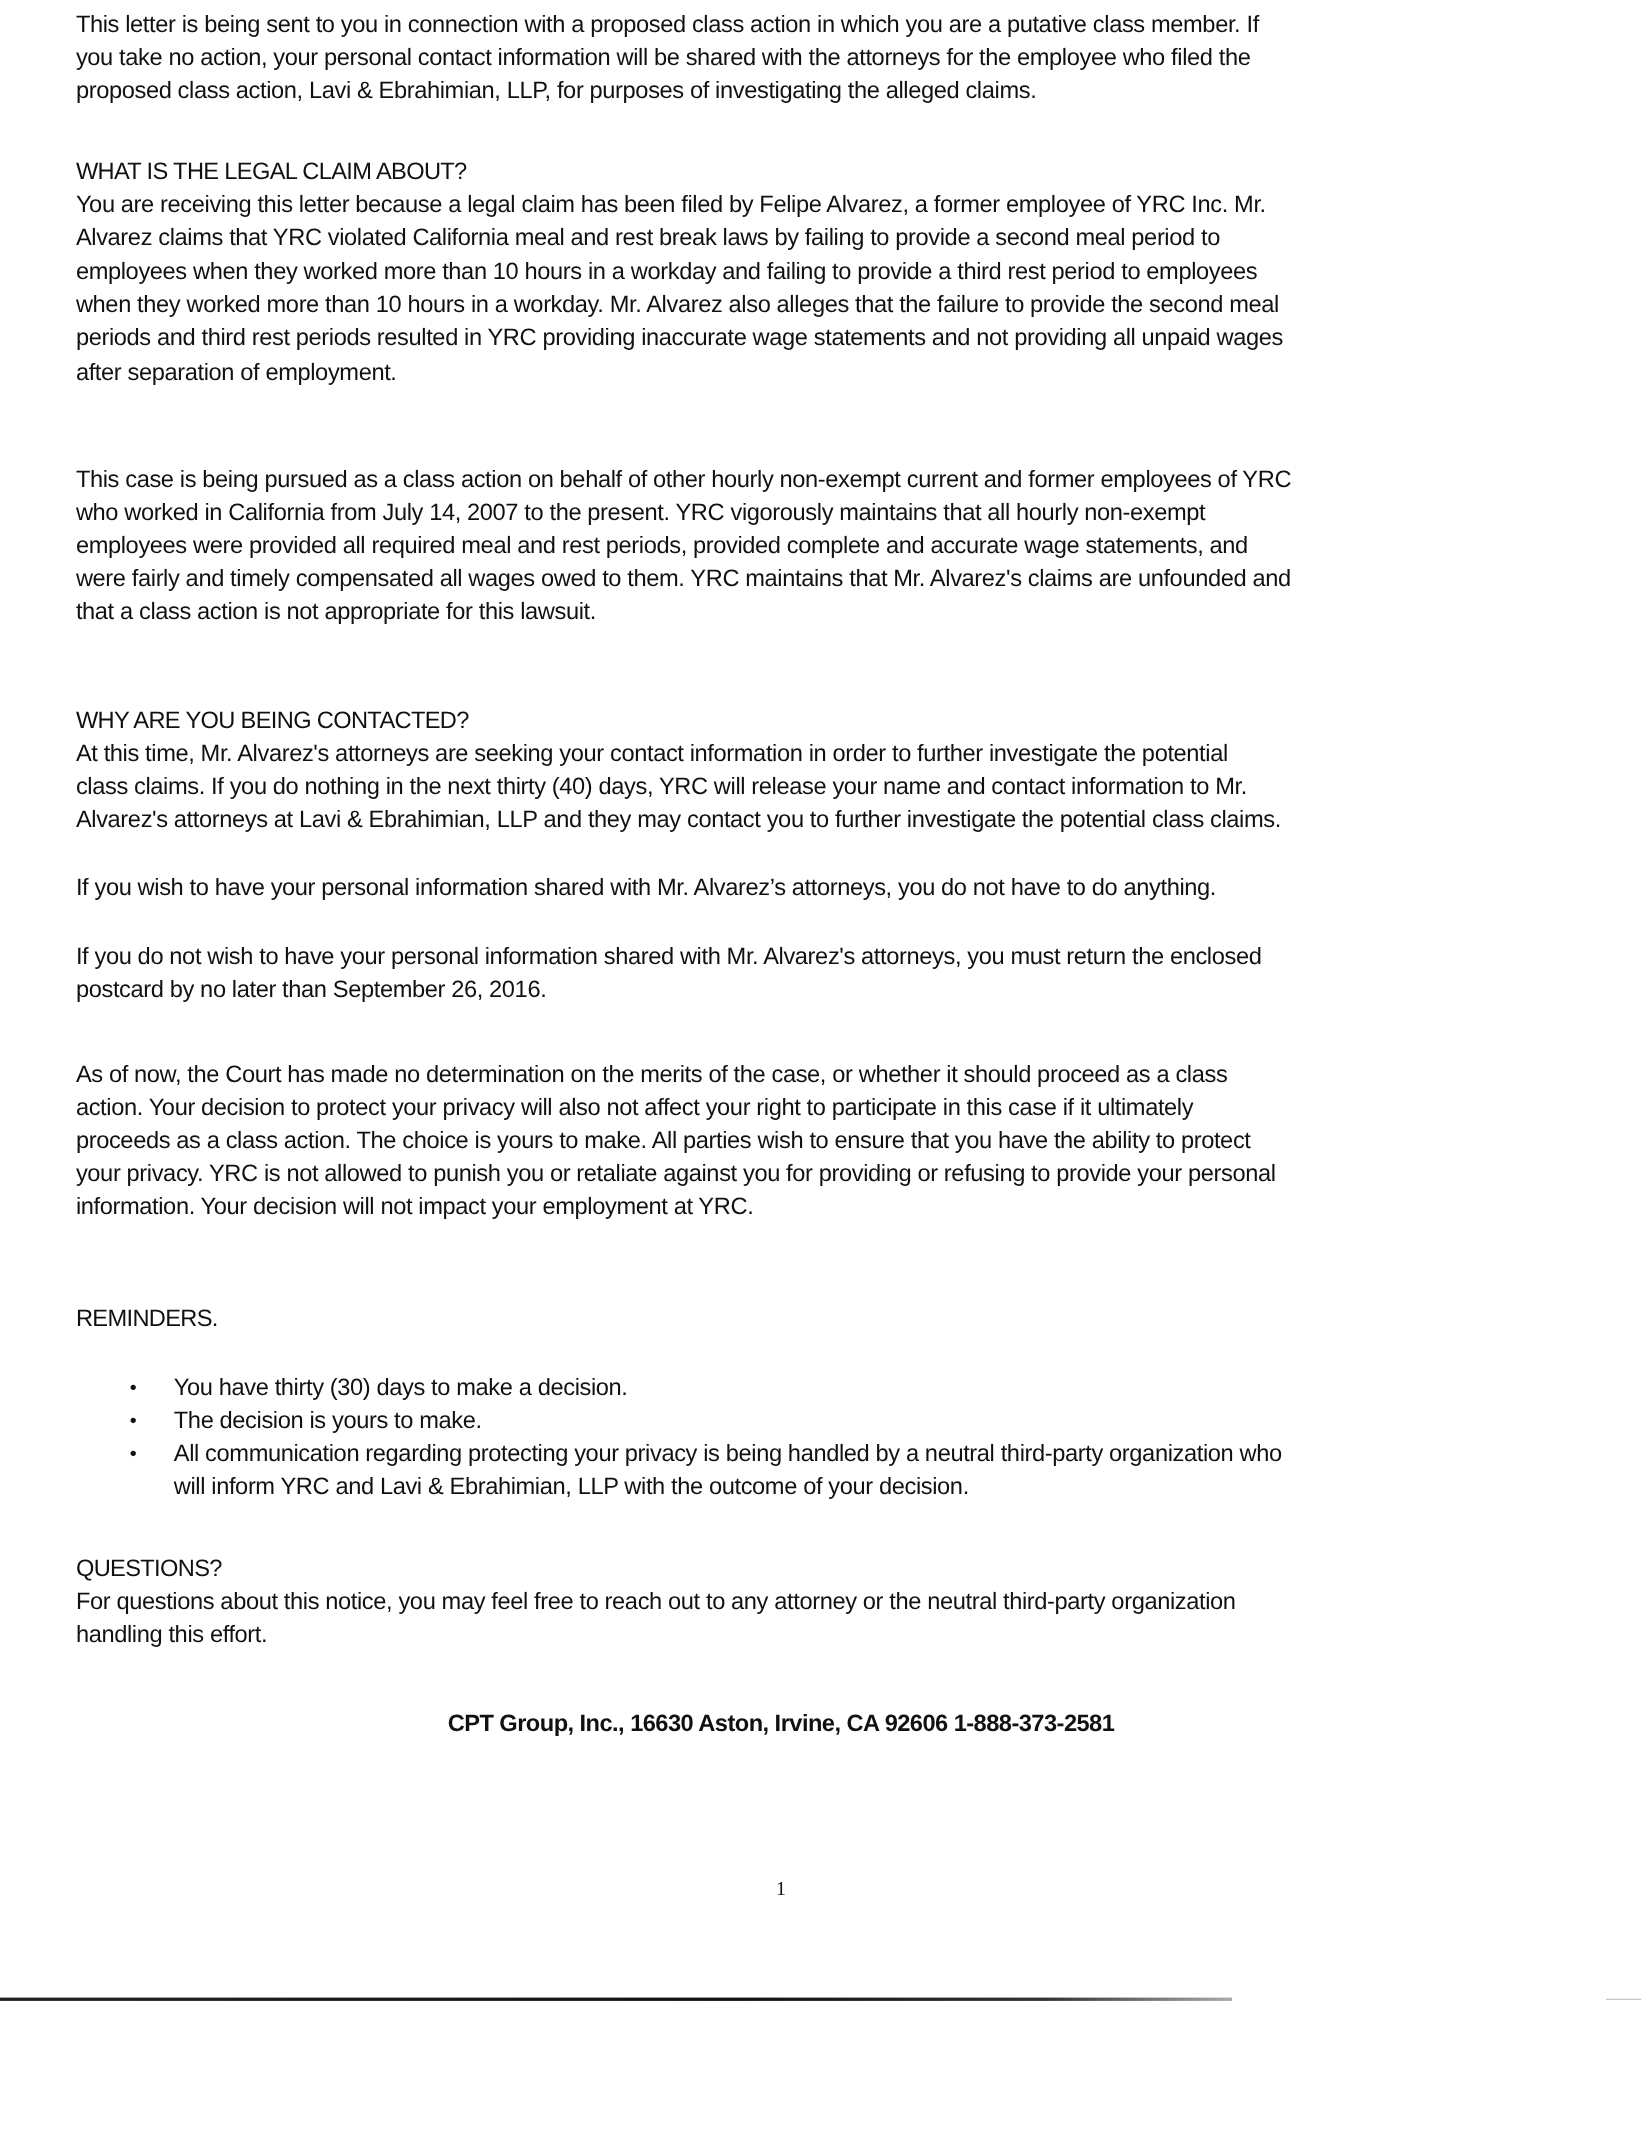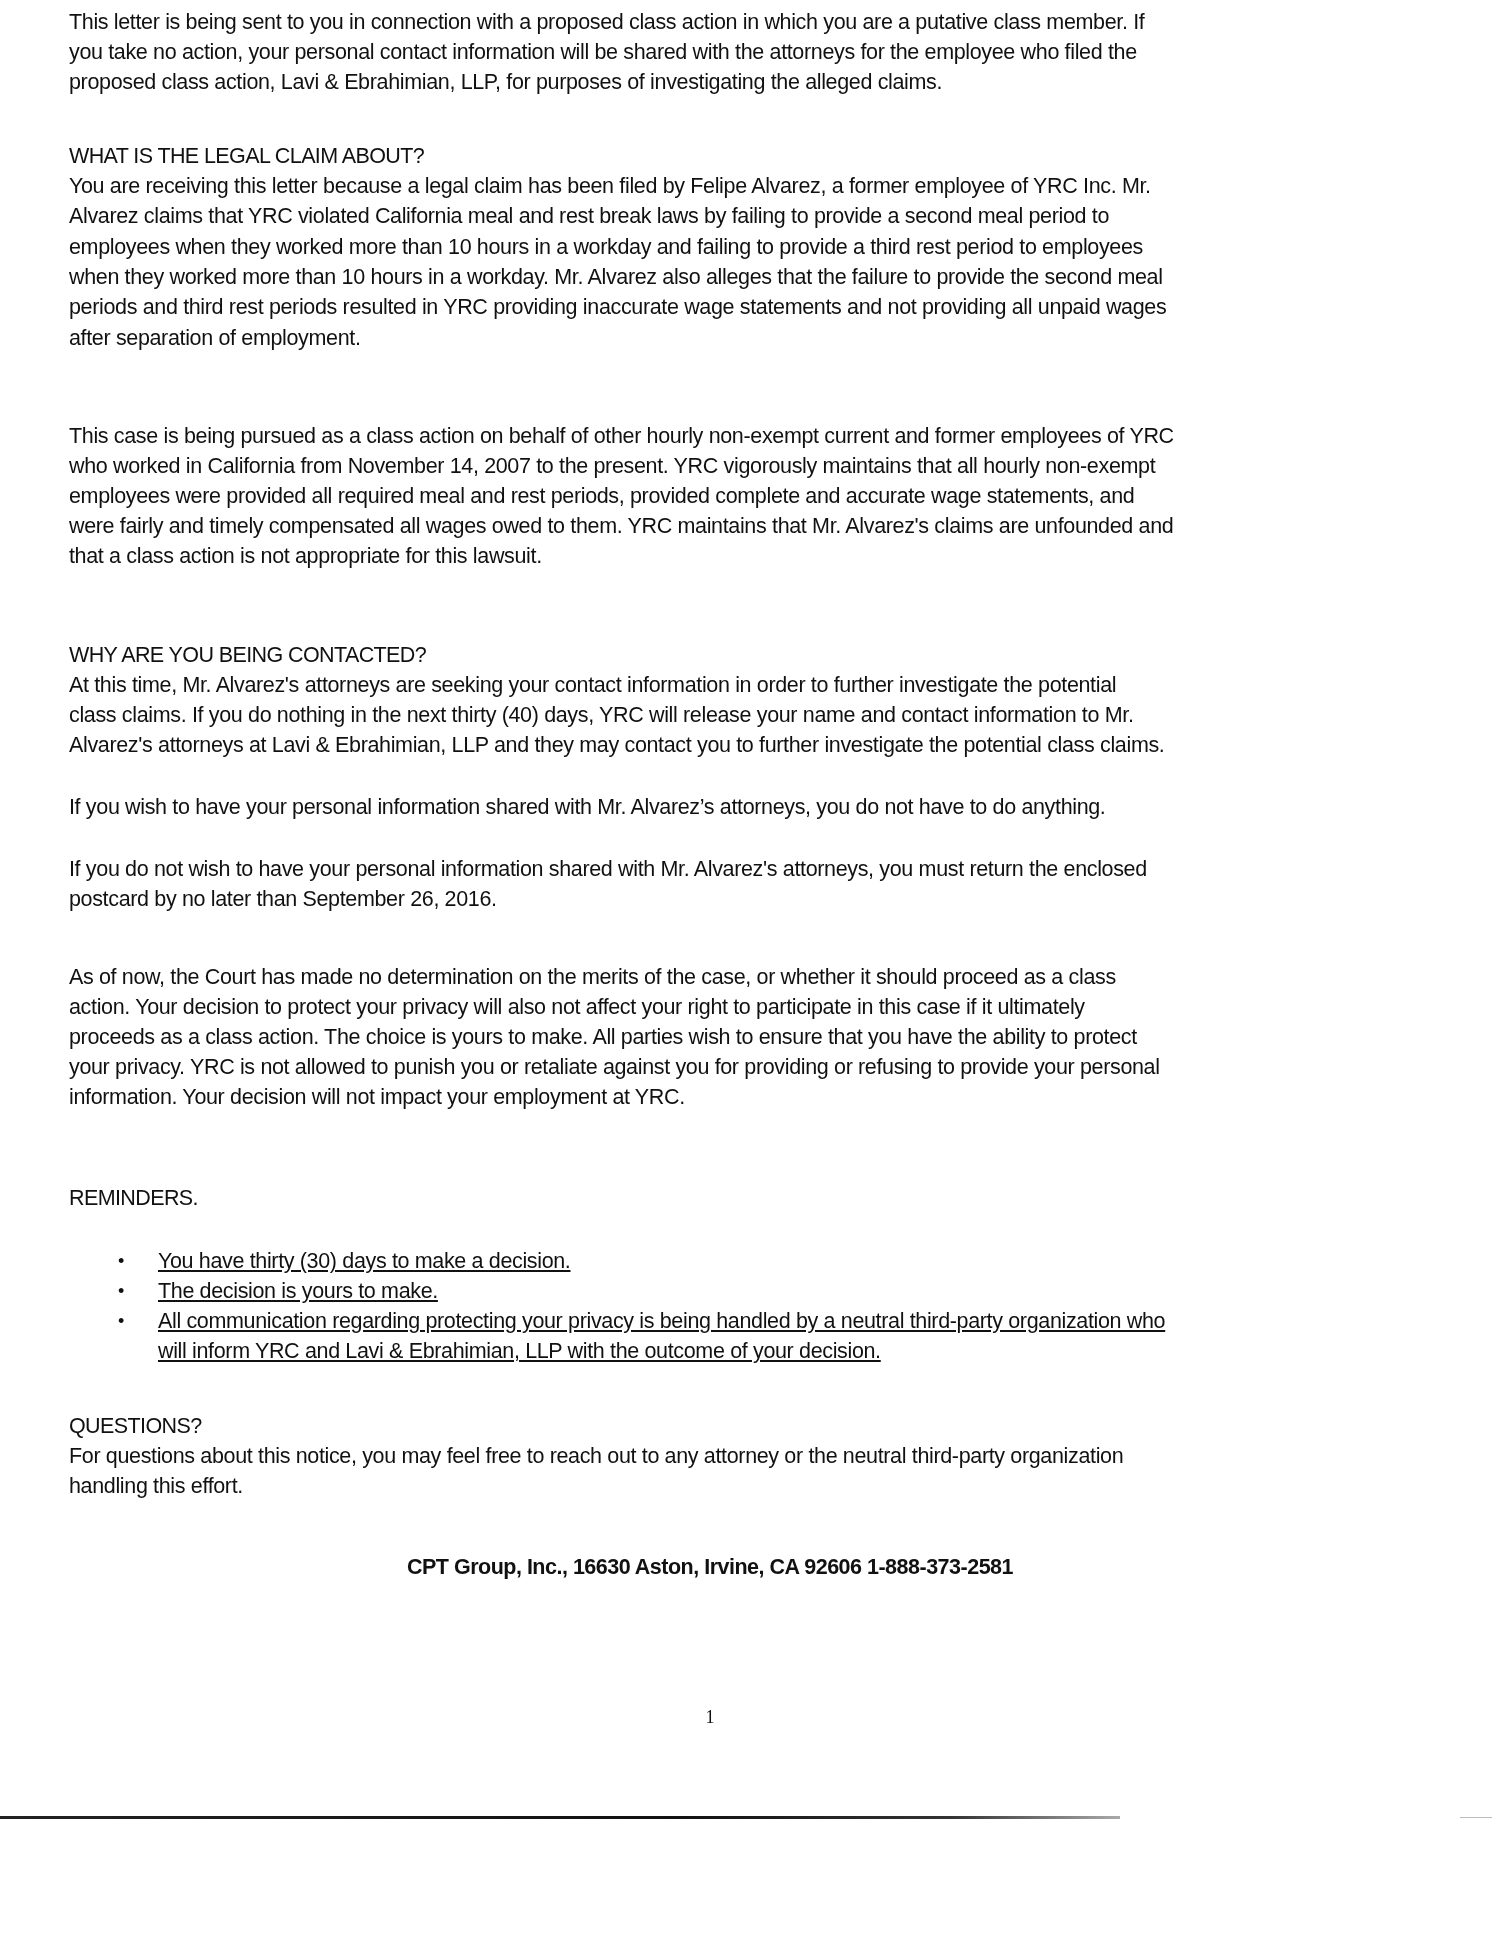--- a/index.html
+++ b/index.html
@@ -8,21 +8,21 @@
     font-family: "Liberation Sans", sans-serif; color: #111111;
   }
   .page { position: absolute; left: 0; top: 0; width: 1384px; height: 1941px; }
   .line {
     position: absolute; left: 69px; white-space: nowrap;
     font-size: 21.5px; line-height: 30px; letter-spacing: -0.35px;
     transform-origin: left top;
   }
   .heading { font-weight: normal; letter-spacing: -0.6px; }
   .bullet { position: absolute; left: 118px; font-size: 18px; line-height: 30px; }
-  .bullet-text { left: 158px; text-decoration: underline; }
+  .bullet-text { left: 158px; }
   .center-bold {
     position: absolute; left: 0; width: 1420px; text-align: center;
     font-weight: bold; font-size: 21.5px; line-height: 30px; letter-spacing: -0.5px;
   }
   .page-number {
     position: absolute; left: 0; width: 1420px; text-align: center;
     font-family: "Liberation Serif", serif; font-size: 18px; line-height: 24px;
   }
   .scan-rule {
     position: absolute; left: 0; top: 1816px; width: 1120px; height: 3px;
@@ -43,21 +43,21 @@
 
   <div class="line heading" style="top:141px">WHAT IS THE LEGAL CLAIM ABOUT?</div>
   <div class="line" style="top:171px">You are receiving this letter because a legal claim has been filed by Felipe Alvarez, a former employee of YRC Inc. Mr.</div>
   <div class="line" style="top:201px">Alvarez claims that YRC violated California meal and rest break laws by failing to provide a second meal period to</div>
   <div class="line" style="top:232px">employees when they worked more than 10 hours in a workday and failing to provide a third rest period to employees</div>
   <div class="line" style="top:262px">when they worked more than 10 hours in a workday. Mr. Alvarez also alleges that the failure to provide the second meal</div>
   <div class="line" style="top:292px">periods and third rest periods resulted in YRC providing inaccurate wage statements and not providing all unpaid wages</div>
   <div class="line" style="top:323px">after separation of employment.</div>
 
   <div class="line" style="top:421px">This case is being pursued as a class action on behalf of other hourly non-exempt current and former employees of YRC</div>
-  <div class="line" style="top:451px">who worked in California from November 14, 2007 to the present. YRC vigorously maintains that all hourly non-exempt</div>
+  <div class="line" style="top:451px">who worked in California from July 14, 2007 to the present. YRC vigorously maintains that all hourly non-exempt</div>
   <div class="line" style="top:481px">employees were provided all required meal and rest periods, provided complete and accurate wage statements, and</div>
   <div class="line" style="top:511px">were fairly and timely compensated all wages owed to them. YRC maintains that Mr. Alvarez's claims are unfounded and</div>
   <div class="line" style="top:541px">that a class action is not appropriate for this lawsuit.</div>
 
   <div class="line heading" style="top:640px">WHY ARE YOU BEING CONTACTED?</div>
   <div class="line" style="top:670px">At this time, Mr. Alvarez's attorneys are seeking your contact information in order to further investigate the potential</div>
   <div class="line" style="top:700px">class claims.  If you do nothing in the next thirty (40) days, YRC will release your name and contact information to Mr.</div>
   <div class="line" style="top:730px">Alvarez's attorneys at Lavi &amp; Ebrahimian, LLP and they may contact you to further investigate the potential class claims.</div>
 
   <div class="line" style="top:792px">If you wish to have your personal information shared with Mr. Alvarez’s attorneys, you do not have to do anything.</div>

